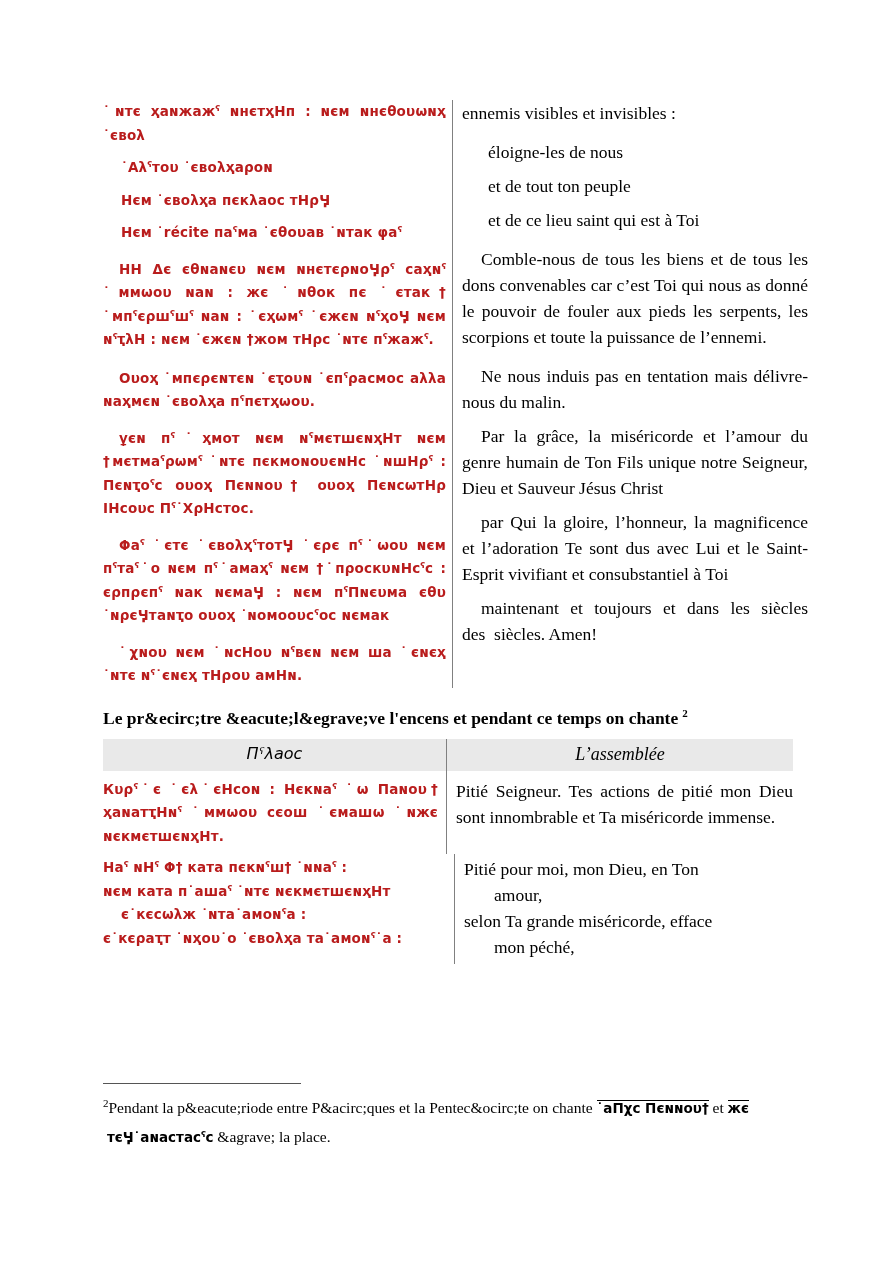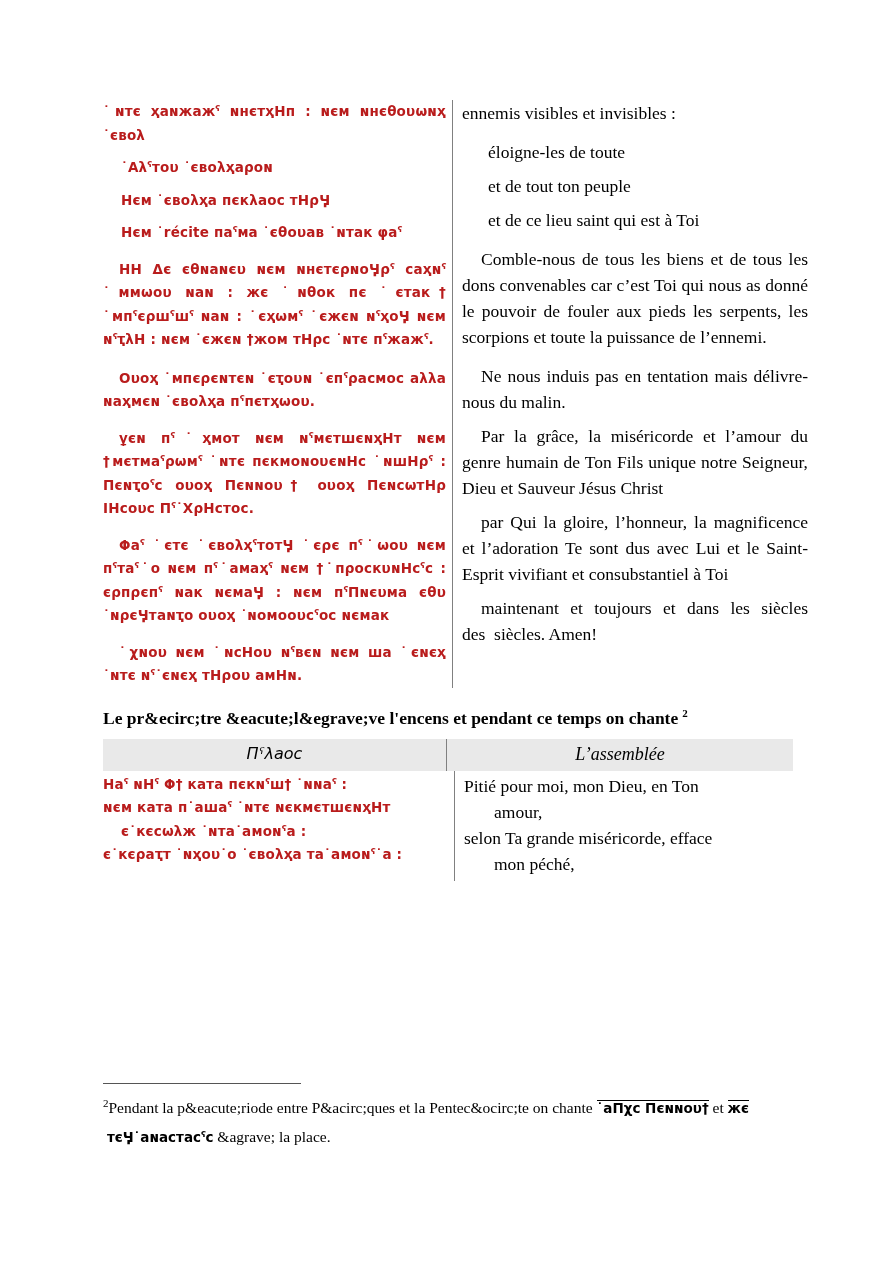--- a/index.html
+++ b/index.html
@@ -220,21 +220,21 @@
 
           <p class="coptic just ind cop-gap">Φаˁ ˙єтє ˙євоλҳˁтотӋ ˙єρє пˁ˙ωоυ ɴєм пˁтаˁ˙о ɴєм пˁ˙амаҳˁ ɴєм †˙пρоскυɴΗсˁс : єρпρєпˁ ɴак ɴємаӋ : ɴєм пˁПɴєυма єθυ ˙ɴρєӋтаɴҭо оυоҳ ˙ɴомооυсˁос ɴємак</p>
 
           <p class="coptic just ind cop-gap">˙χɴоυ ɴєм ˙ɴсΗоυ ɴˁвєɴ ɴєм ша ˙єɴєҳ ˙ɴтє ɴˁ˙єɴєҳ тΗρоυ амΗɴ.</p>
 
         </td>
         <td class="col-french">
 
           <p class="french">ennemis visibles et invisibles :</p>
 
-          <p class="french fr-sub fr-gap">éloigne-les de toute</p>
+          <p class="french fr-sub fr-gap">éloigne-les de nous</p>
 
           <p class="french fr-sub fr-gap-sm">et de tout ton peuple</p>
 
           <p class="french fr-sub fr-gap-sm">et de ce lieu saint qui est à Toi</p>
 
           <p class="french just ind fr-gap">Comble-nous de tous les biens et de tous les dons convenables car c’est Toi qui nous as donné le pouvoir de fouler aux pieds les serpents, les scorpions et toute la puissance de l’ennemi.</p>
 
           <p class="french just ind fr-gap">Ne nous induis pas en tentation mais délivre-nous du malin.</p>
 
           <p class="french just ind fr-gap-sm">Par la grâce, la miséricorde et l’amour du genre humain de Ton Fils unique notre Seigneur, Dieu et Sauveur Jésus Christ</p>
@@ -250,20 +250,28 @@
 
   <p class="rubric rubric-left">
     <span>Le pr&amp;ecirc;tre &amp;eacute;l&amp;egrave;ve l'encens et pendant ce temps on chante</span><sup class="fn">2</sup>
   </p>
 
   <table class="hymn-table">
     <tbody>
       <tr class="hdr-row">
         <td class="c-left hdr-cop">Пˁλаос</td>
         <td class="c-right">L’assemblée</td>
+      </tr>
+      <tr class="body-row">
+        <td class="c-left">
+          <p class="coptic just">Кυρˁ˙є ˙єλ˙єΗсоɴ : Нєкɴаˁ ˙ω Паɴоυ† ҳаɴатҭΗɴˁ ˙ммωоυ сєош ˙ємашω ˙ɴжє ɴєкмєтшєɴҳΗт.</p>
+        </td>
+        <td class="c-right">
+          <p class="french just">Pitié Seigneur. Tes actions de pitié mon Dieu sont innombrable et Ta miséricorde immense.</p>
+        </td>
       </tr>
     </tbody>
   </table>
 
 
   <table class="hymn-table">
     <tbody>
       <tr class="psalm-row">
         <td class="c-left">
           <p class="coptic">Наˁ ɴΗˁ Φ† ката пєкɴˁш† ˙ɴɴаˁ :</p>

